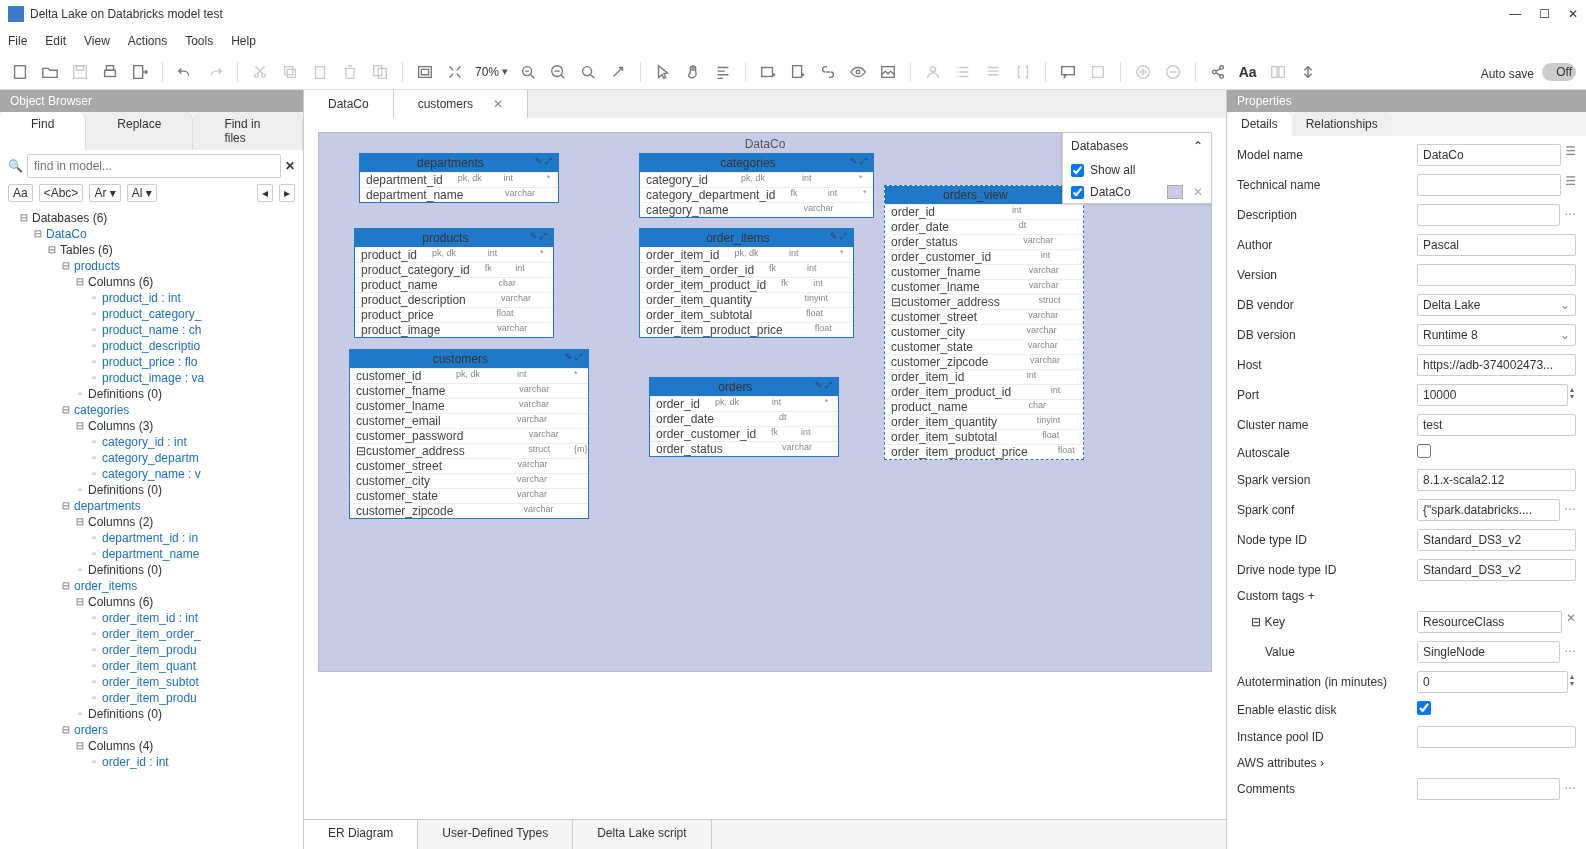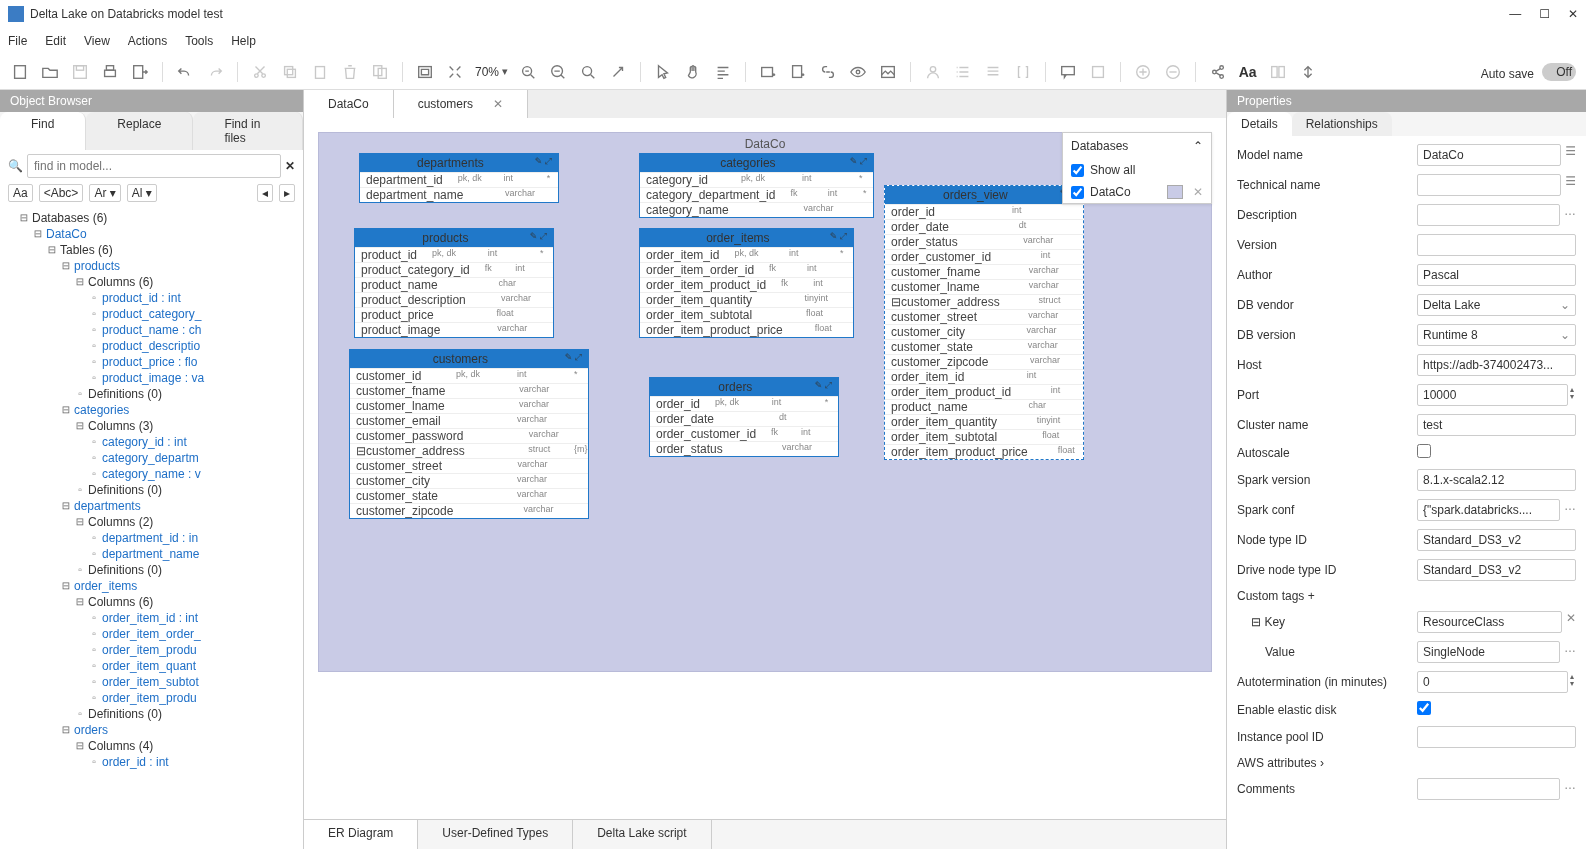--- a/index.html
+++ b/index.html
@@ -892,32 +892,32 @@
         <div class="prop-row">
           <div class="prop-label">Description</div>
           <div class="prop-val">
             <div style="display: flex; gap: 4px;">
               <input class="prop-input" style="">
               <span style="color: rgb(136, 136, 136);">…</span>
             </div>
           </div>
         </div>
         <div class="prop-row">
+          <div class="prop-label">Author</div>
+          <div class="prop-val">
+            <div style="display: flex; gap: 4px;">
+              <input class="prop-input" value="Pascal" style="">
+            </div>
+          </div>
+        </div>
+        <div class="prop-row">
           <div class="prop-label">Version</div>
           <div class="prop-val">
             <div style="display: flex; gap: 4px;">
               <input class="prop-input" style="">
-            </div>
-          </div>
-        </div>
-        <div class="prop-row">
-          <div class="prop-label">Author</div>
-          <div class="prop-val">
-            <div style="display: flex; gap: 4px;">
-              <input class="prop-input" value="Pascal" style="">
             </div>
           </div>
         </div>
         <div class="prop-row">
           <div class="prop-label">DB vendor</div>
           <div class="prop-val">
             <div class="prop-input sel">
               <span>Delta Lake</span>
               <span style="color:#888">⌄</span>
             </div>

